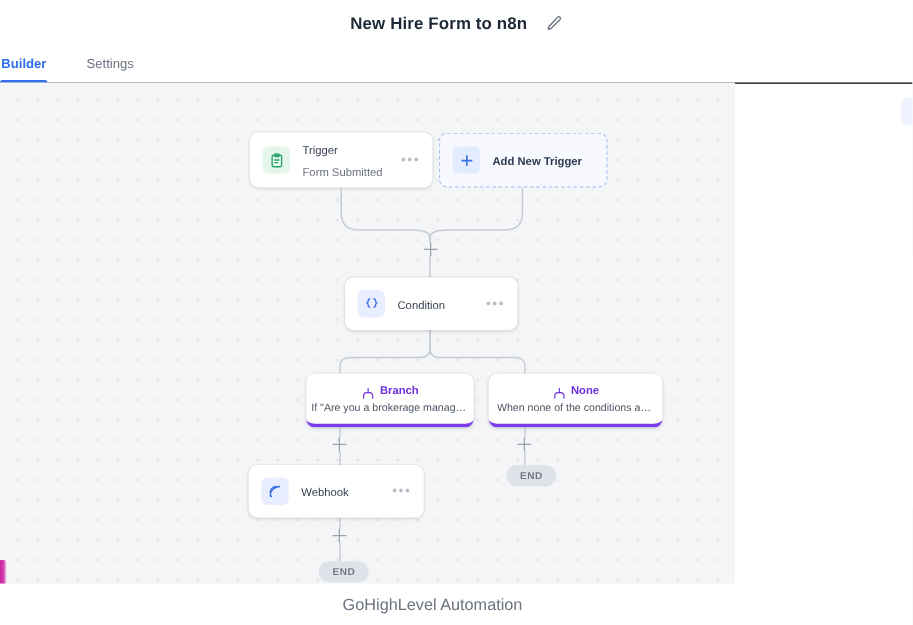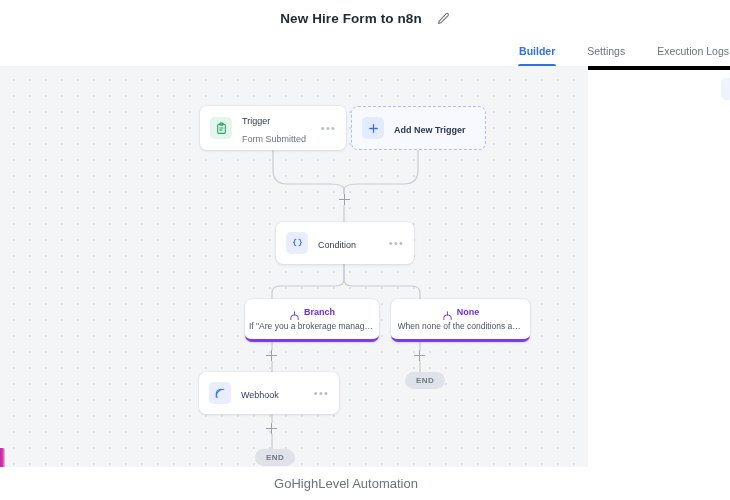--- a/index.html
+++ b/index.html
@@ -52,24 +52,24 @@
   }
   .pencil-icon svg { display: block; }
 
   
   .tabbar {
     position: absolute;
     left: 0; top: 36px;
     width: 730px;
     height: 30px;
     background: #ffffff;
-    border-bottom: 4px solid #000000;
+    border-bottom: 1px solid #000000;
     display: flex;
     align-items: flex-start;
-    justify-content: flex-end;
+    justify-content: flex-start;
   }
   .tabs {
     display: flex;
     align-items: center;
     gap: 30px;
     height: 30px;
   }
   .tab {
     position: relative;
     font-size: 10.5px;
@@ -319,21 +319,20 @@
           <path d="M17 3a2.5 2.5 0 0 1 3.5 3.5L7 20l-4 1 1-4Z"></path>
         </svg>
       </span>
     </div>
   </div>
 
   <div class="tabbar">
     <div class="tabs">
       <div class="tab active">Builder</div>
       <div class="tab">Settings</div>
-      <div class="tab">Execution Logs</div>
     </div>
     <button class="test-btn">Test</button>
   </div>
 
   <div class="canvas">
 
     <svg class="edges" viewBox="0 0 730 401" xmlns="http://www.w3.org/2000/svg">
       <g fill="none" stroke="#c7cbd3" stroke-width="1.2">
 
         <path d="M273 84 L273 104 Q273 118 287 118 L330 118 Q344 118 344 124 L344 128"></path>

